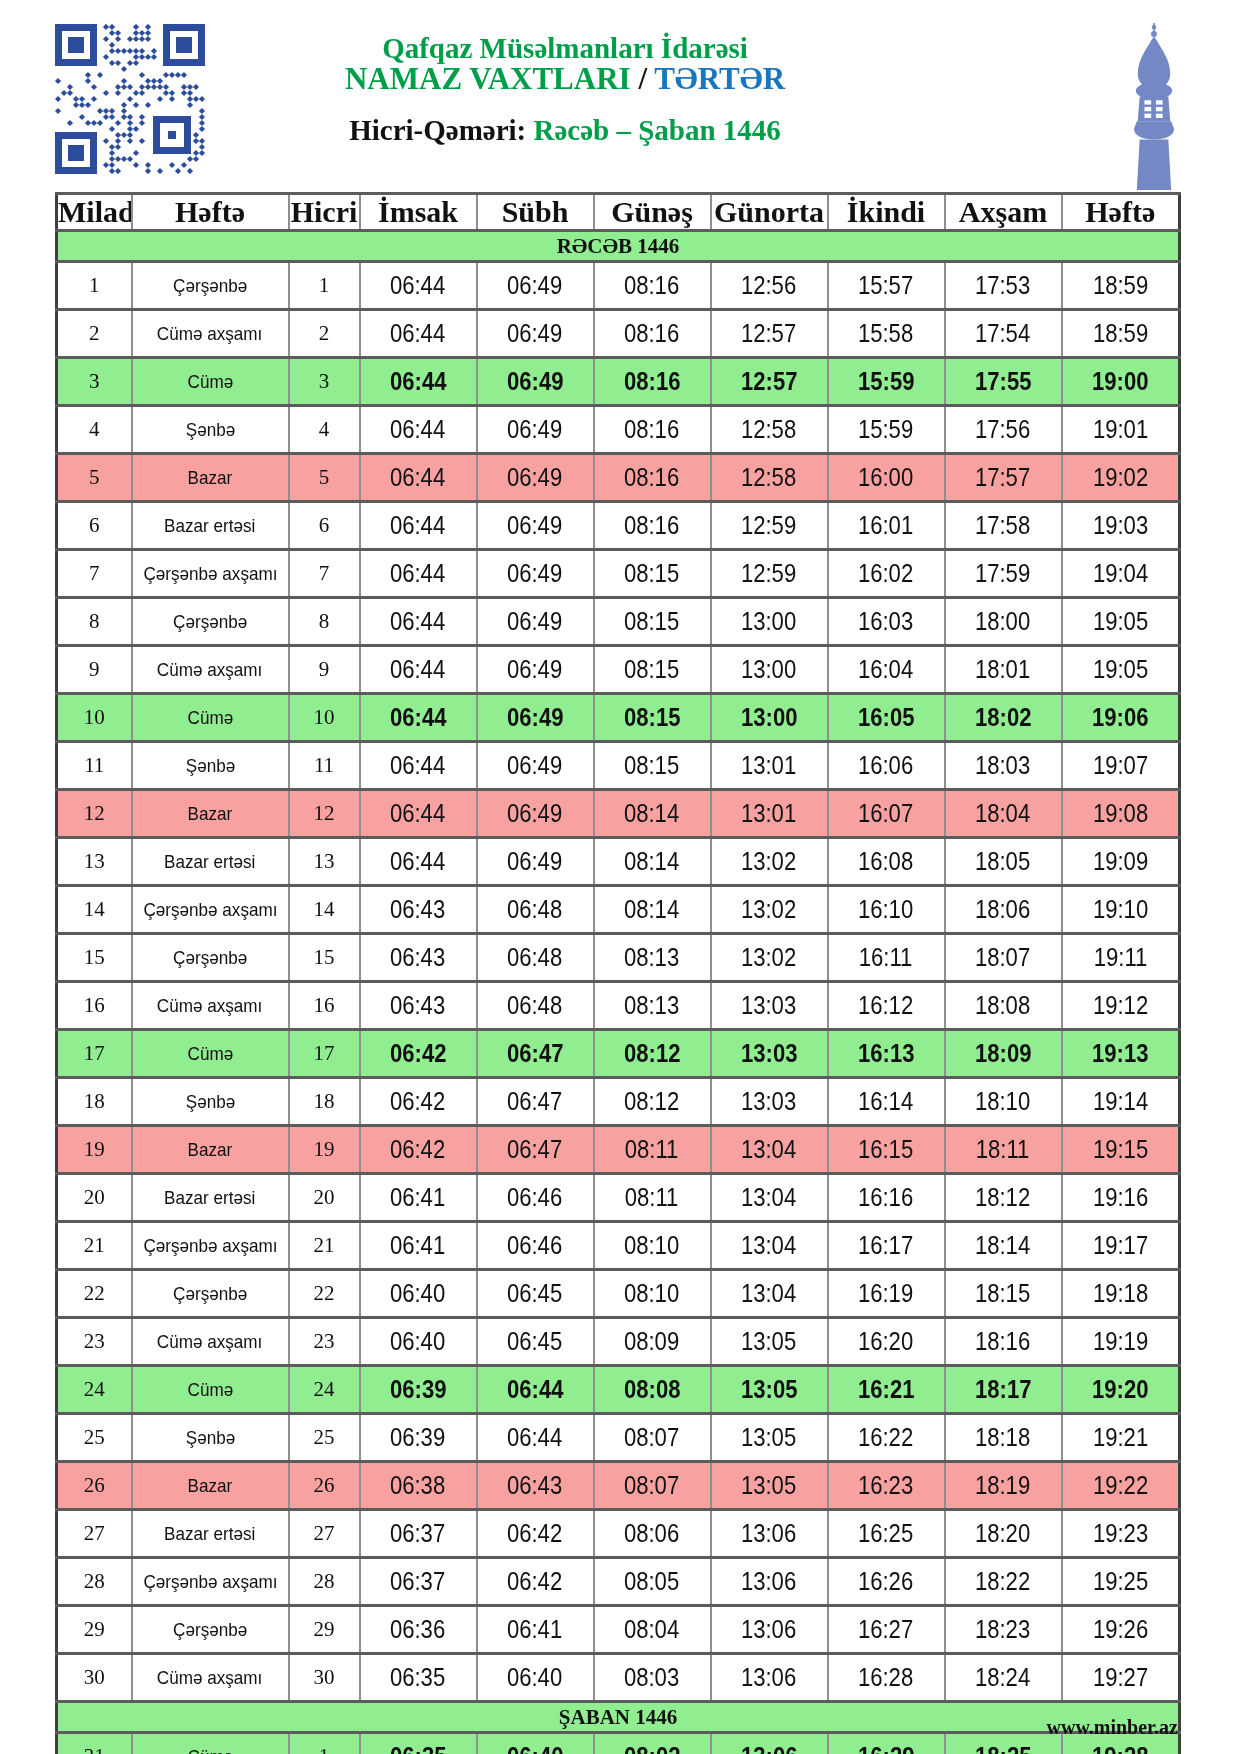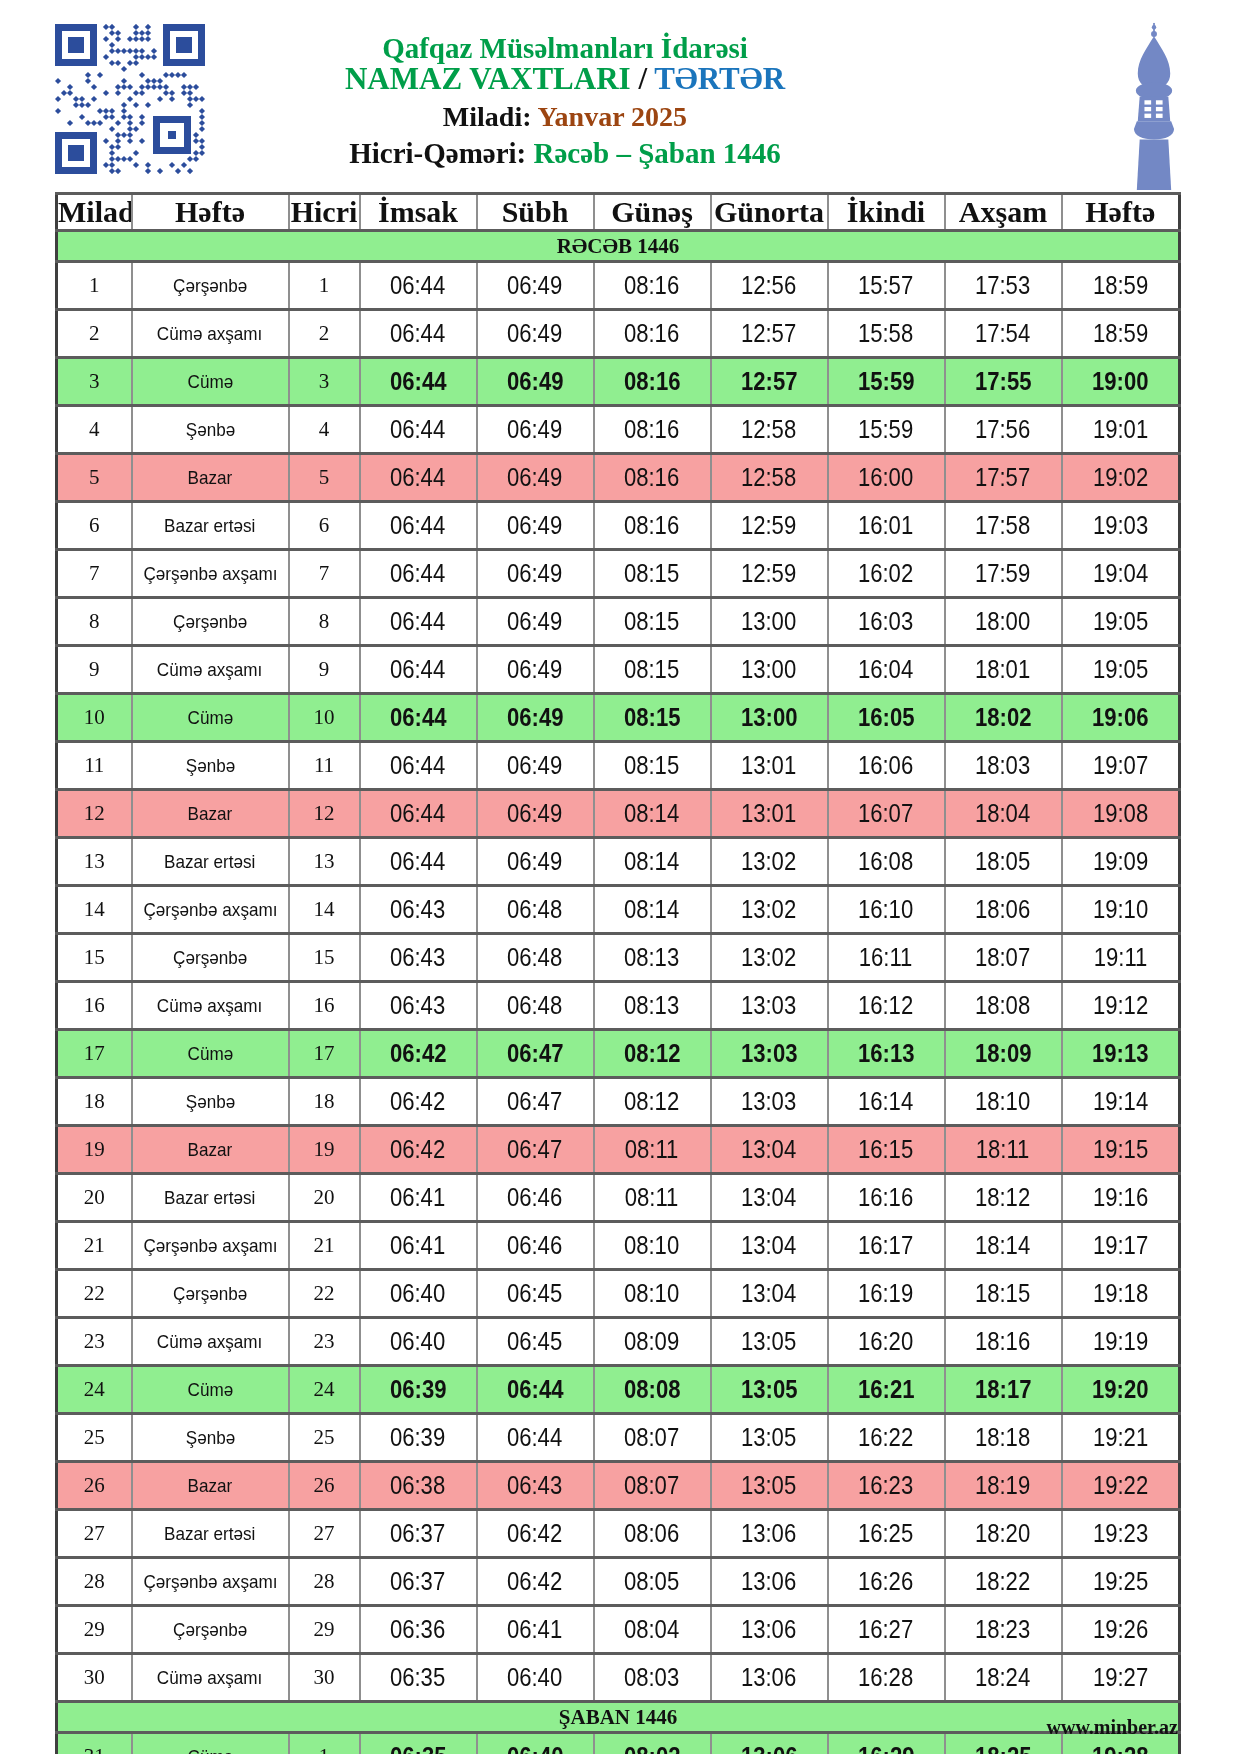--- a/index.html
+++ b/index.html
@@ -8,21 +8,21 @@
     font-family:"Liberation Serif", serif; overflow:hidden;
   }
   
   .qr { position:absolute; left:55px; top:24px; width:150px; height:150px; }
   .minaret { position:absolute; left:1122px; top:22px; width:64px; height:168px; }
   .header-block {
     position:absolute; left:100px; top:34px; width:930px; text-align:center;
     font-weight:bold; line-height:1.0;
   }
   .hl1 { font-size:29px; color:var(--title_green,#009E49); }
-  .hl2 { font-size:31px; margin-bottom:9px; }
+  .hl2 { font-size:31px; margin-bottom:22px; }
   .hl2 .grn { color:var(--title_green,#009E49); }
   .hl2 .sep { color:#111; }
   .hl2 .blu { color:var(--city_blue,#1B75BC); }
   .hl3 { font-size:28px; margin-bottom:8px; }
   .hl3 .lbl { color:#111; }
   .hl3 .val { color:var(--month_brown,#9C4511); }
   .hl4 { font-size:29px; }
   .hl4 .lbl { color:#111; }
   .hl4 .val { color:var(--title_green,#009E49); }
   
@@ -222,21 +222,20 @@
       <rect x="7" y="115" width="28" height="28" fill="#fff"></rect>
       <rect x="13" y="121" width="16" height="16" fill="#2C4D9C"></rect>
       <rect x="98" y="92" width="38" height="38" fill="#2C4D9C"></rect>
       <rect x="105" y="99" width="24" height="24" fill="#fff"></rect>
       <rect x="113" y="107" width="8" height="8" fill="#2C4D9C"></rect>
     </svg>
 
   <div class="header-block">
     <div class="hl1">Qafqaz Müsəlmanları İdarəsi</div>
     <div class="hl2"><span class="grn">NAMAZ VAXTLARI</span><span class="sep"> / </span><span class="blu">TƏRTƏR</span></div>
-    <div class="hl3"><span class="lbl">Miladi:</span> <span class="val">Yanvar 2025</span></div>
     <div class="hl4"><span class="lbl">Hicri-Qəməri:</span> <span class="val">Rəcəb – Şaban 1446</span></div>
   </div>
 
   <svg class="minaret" viewBox="0 0 56 176" xmlns="http://www.w3.org/2000/svg">
     <g fill="#7388C5">
       <rect x="27.1" y="1" width="1.8" height="14"></rect>
       <circle cx="28" cy="5.5" r="2.3"></circle>
       <circle cx="28" cy="12.5" r="3.1"></circle>
       <path d="M28,15 C20,28 11,40 11,54 C11,64 18,70 28,70 C38,70 45,64 45,54 C45,40 36,28 28,15 Z"></path>
       <path d="M9,66 C9,76 17,81 28,81 C39,81 47,76 47,66 C47,74 40,79 28,79 C16,79 9,74 9,66 Z"></path>

